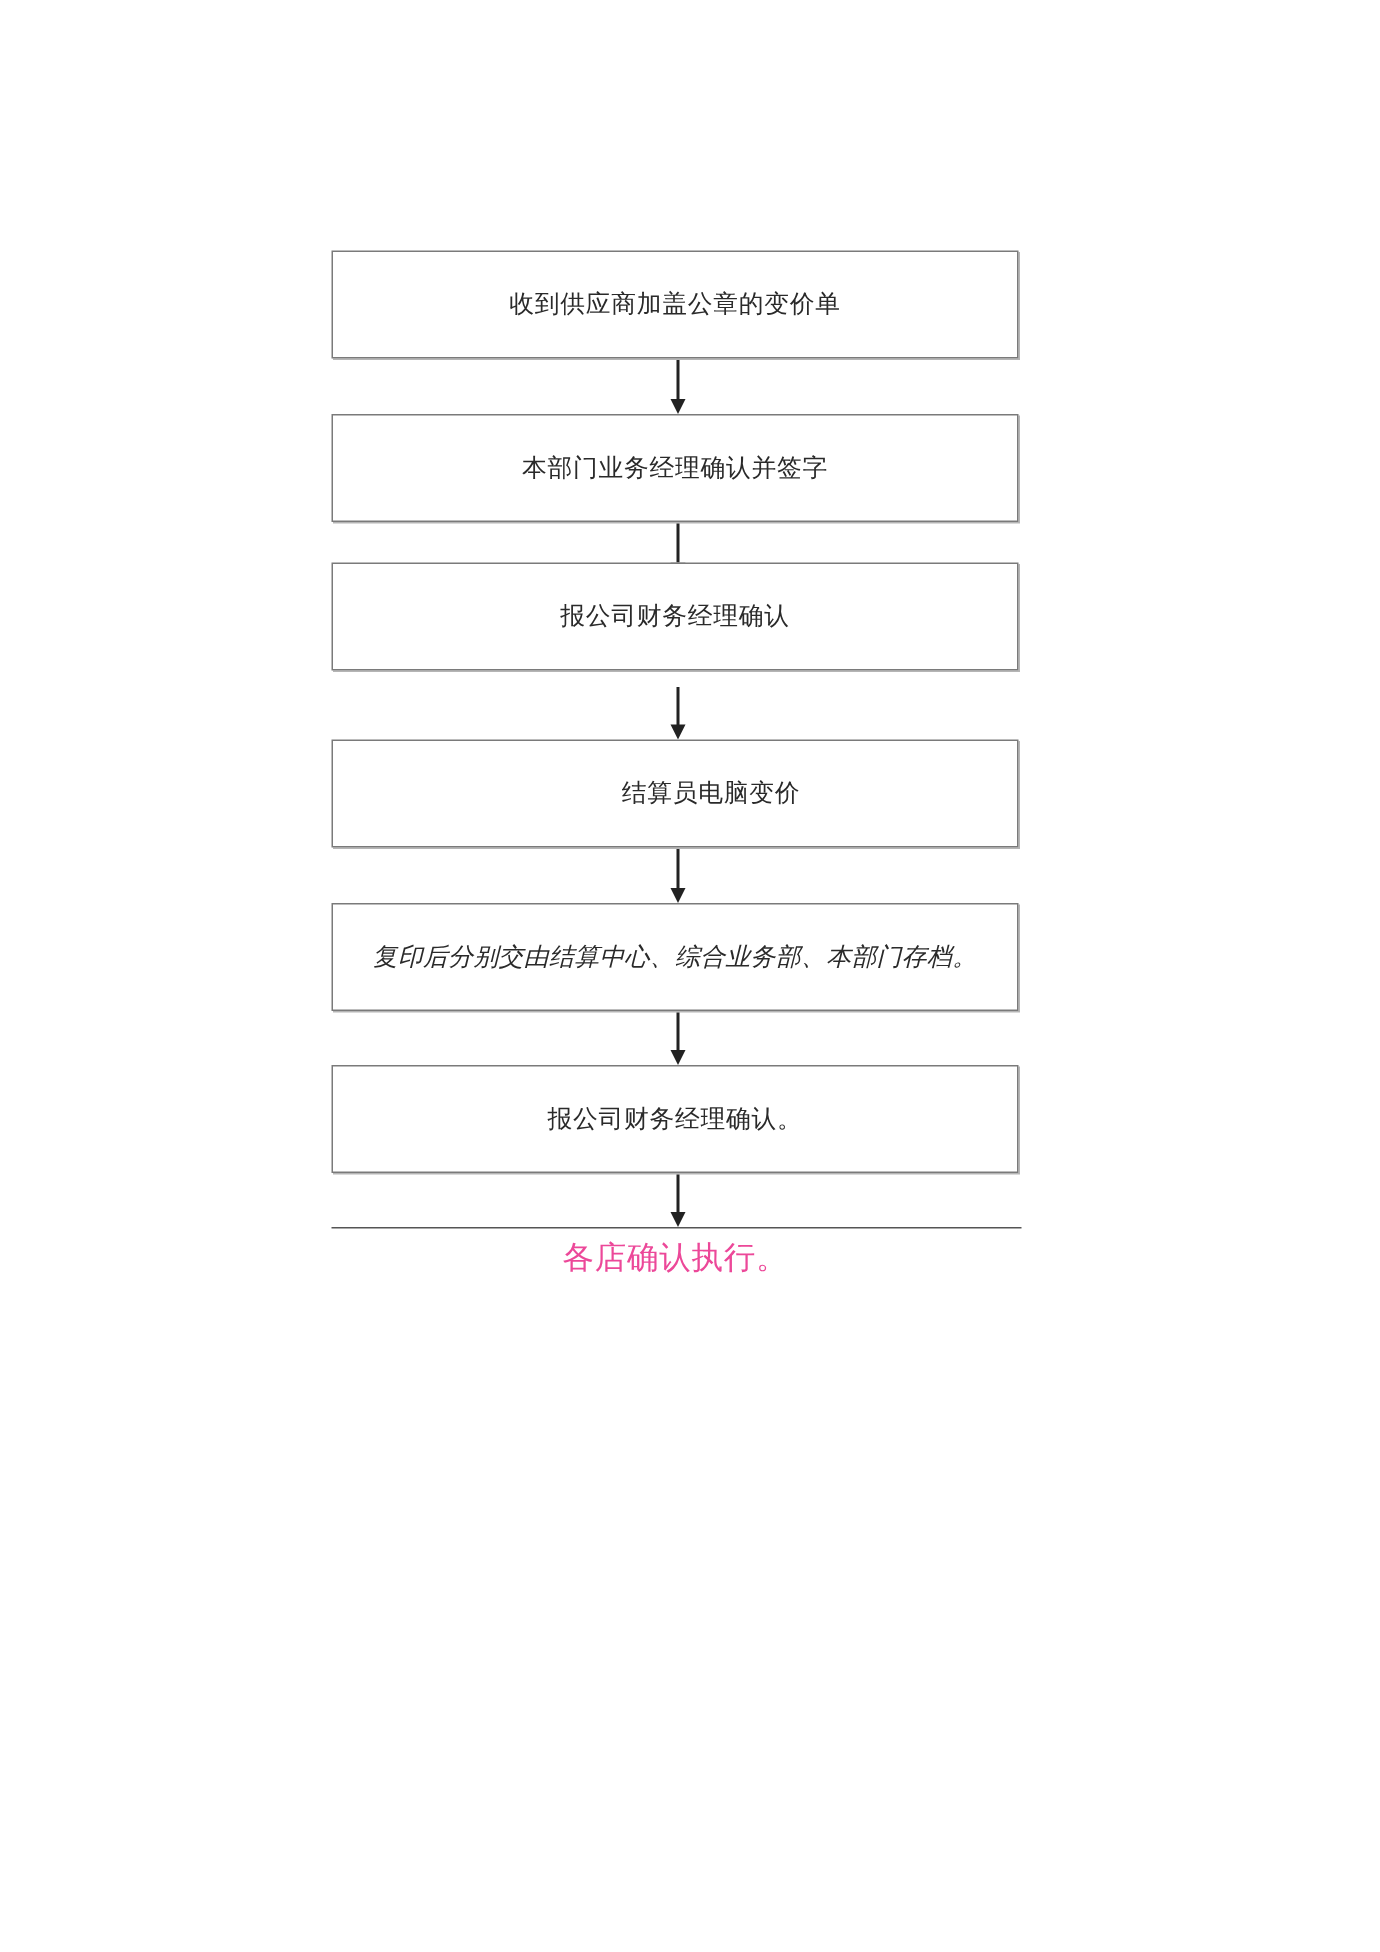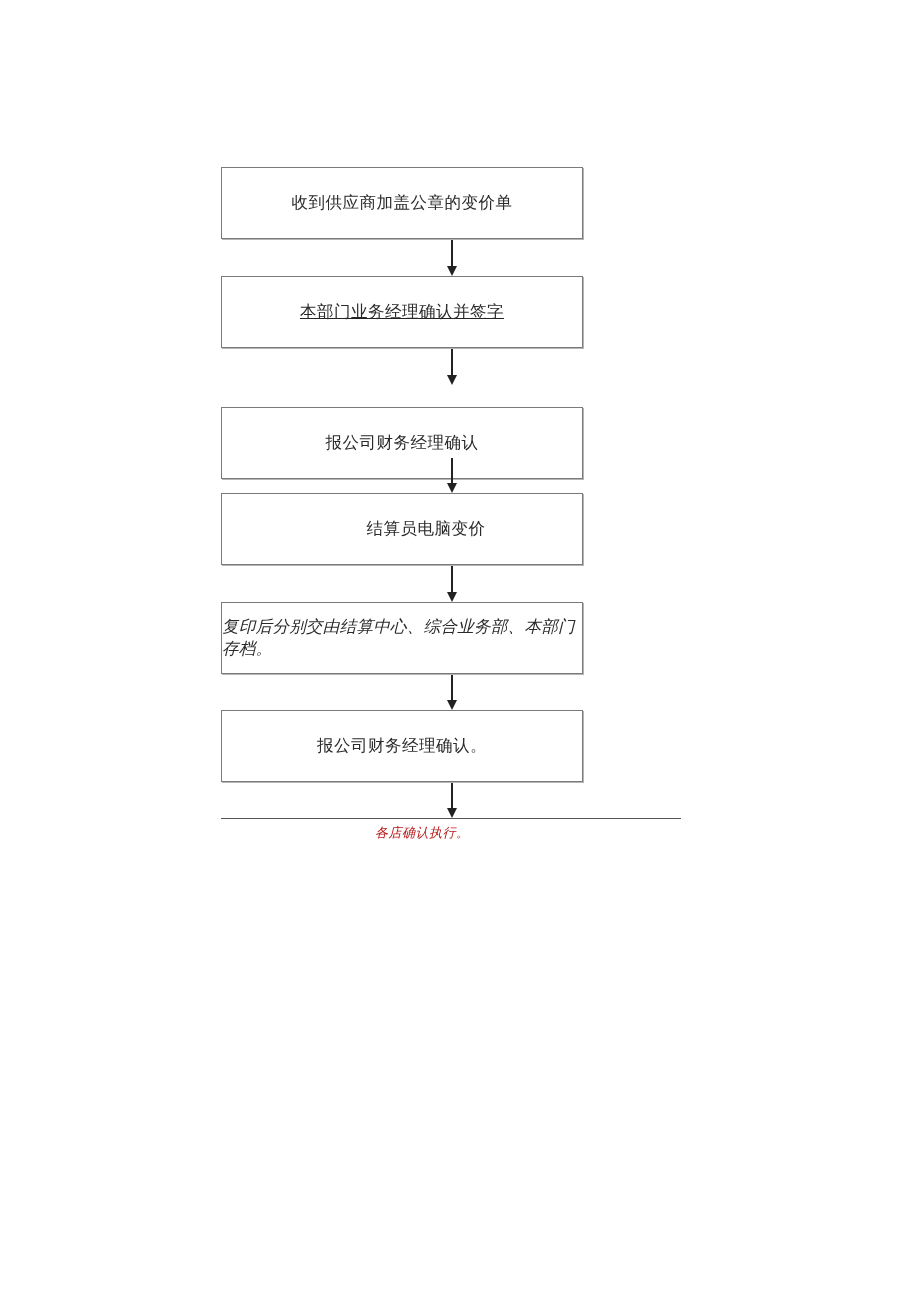--- a/index.html
+++ b/index.html
@@ -2,64 +2,64 @@
 <html><head>
   <meta charset="utf-8">
   <style>
     html, body { margin: 0; padding: 0; }
     body {
       width: 920px; height: 1301px; background: #ffffff; position: relative;
       font-family: "DejaVu Serif", "Liberation Serif", serif; color: #222;
       overflow: hidden;
     }
     .flow-box {
-      position: absolute; left: 221px; width: 362px; height: 72px;
+      position: absolute; left: 221px; width: 458px; height: 72px;
       border: 1px solid #7a7a7a; box-shadow: 1px 1px 0 #b5b5b5;
       display: flex; align-items: center; justify-content: center;
       box-sizing: border-box; background: #fff;
     }
     .flow-box span { font-size: 16.5px; letter-spacing: 0.5px; color: #2a2a2a; }
     .arrow { position: absolute; left: 450px; width: 3px; }
     .arrow .shaft { position: absolute; left: 1px; top: 0; width: 2px; background: #222; }
     .arrow .head {
       position: absolute; left: -3px; width: 0; height: 0;
       border-left: 5px solid transparent; border-right: 5px solid transparent;
       border-top: 10px solid #222;
     }
     .end-line {
       position: absolute; left: 221px; top: 818px; width: 460px; height: 0;
       border-top: 1px solid #555;
     }
     .end-label {
-      position: absolute; left: 375px; top: 824px; font-size: 13px;
-      letter-spacing: 0.5px; color: #b91c1c; font-style: italic;
+      position: absolute; left: 375px; top: 824px; font-size: 21px;
+      letter-spacing: 0.5px; color: #ec4899;
     }
   </style>
 </head>
 <body>
 
 <div>
 
   <div class="flow-box" style="top:167px;">
     <span>收到供应商加盖公章的变价单</span>
   </div>
   <div class="arrow" style="top:240px;height:36px;">
     <div class="shaft" style="height:27px;"></div>
       <div class="head" style="top:26px;"></div>
   </div>
 
-  <div class="flow-box" style="top:276px;text-decoration:underline;">
+  <div class="flow-box" style="top:276px;">
     <span>本部门业务经理确认并签字</span>
   </div>
   <div class="arrow" style="top:349px;height:36px;">
     <div class="shaft" style="height:27px;"></div>
       <div class="head" style="top:26px;"></div>
   </div>
 
-  <div class="flow-box" style="top:407px;">
+  <div class="flow-box" style="top:375px;">
     <span>报公司财务经理确认</span>
   </div>
   <div class="arrow" style="top:458px;height:35px;">
     <div class="shaft" style="height:26px;"></div>
       <div class="head" style="top:25px;"></div>
   </div>
 
   <div class="flow-box" style="top:493px;padding-left:48px;">
     <span>结算员电脑变价</span>
   </div>

